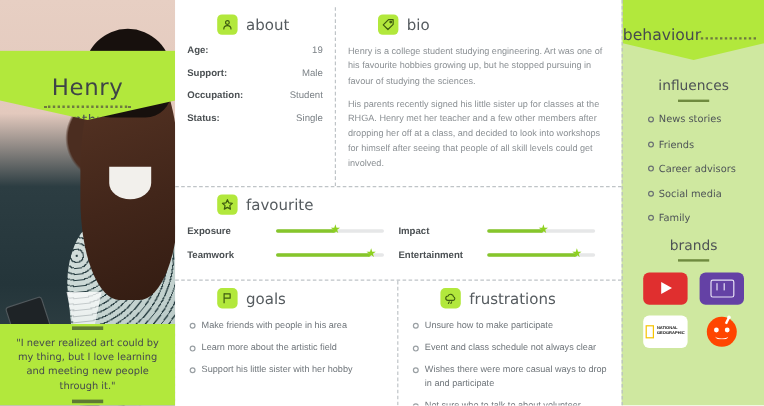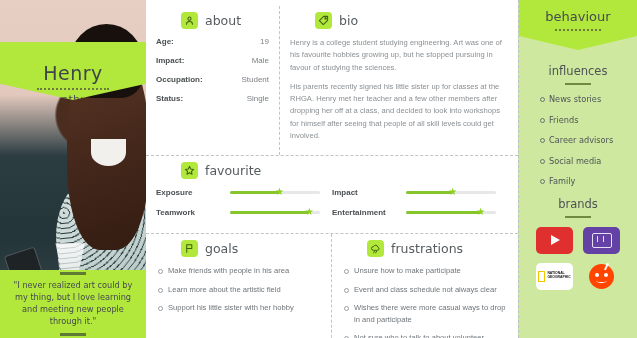--- a/index.html
+++ b/index.html
@@ -125,21 +125,21 @@
   }
 
   
   .right-col {
     width:119px; flex:0 0 119px; position:relative; background:#cfe8a0;
     border-left:1px dashed #b9bfc2; overflow:hidden;
   }
   .beh-banner {
     position:relative; width:100%; height:50px; background:#b2e83c;
     clip-path:polygon(0 0,100% 0,100% 72%,50% 100%,0 72%);
-    display:flex; flex-direction:column; align-items:center; padding-top:9px;
+    display:flex; align-items:center; padding-top:9px;
   }
   .beh-title { font-size:13px; color:#464b4e; font-family:"DejaVu Sans", sans-serif; }
   .beh-dash { width:46px; border-top:2px dotted #6d7a3f; margin-top:5px; }
 
   .side-sec { text-align:center; }
   .side-title { font-size:11.5px; color:#4d5255; font-family:"DejaVu Sans", sans-serif; }
   .side-rule { width:26px; height:2px; background:#6f8a3f; margin:5px auto 9px; }
   .infl-list { list-style:none; text-align:left; padding-left:30px; }
   .infl-list li { position:relative; font-size:8.2px; color:#4e5457; margin-bottom:10.5px; font-family:"DejaVu Sans", sans-serif; }
   .infl-list li:before {
@@ -209,21 +209,21 @@
             </svg>
           </span>
           <span class="sec-title">about</span>
         </div>
         <div>
           <div class="about-row">
             <span class="about-key">Age:</span>
             <span class="about-val">19</span>
           </div>
           <div class="about-row">
-            <span class="about-key">Impact:</span>
+            <span class="about-key">Support:</span>
             <span class="about-val">Male</span>
           </div>
           <div class="about-row">
             <span class="about-key">Occupation:</span>
             <span class="about-val">Student</span>
           </div>
           <div class="about-row">
             <span class="about-key">Status:</span>
             <span class="about-val">Single</span>
           </div>

